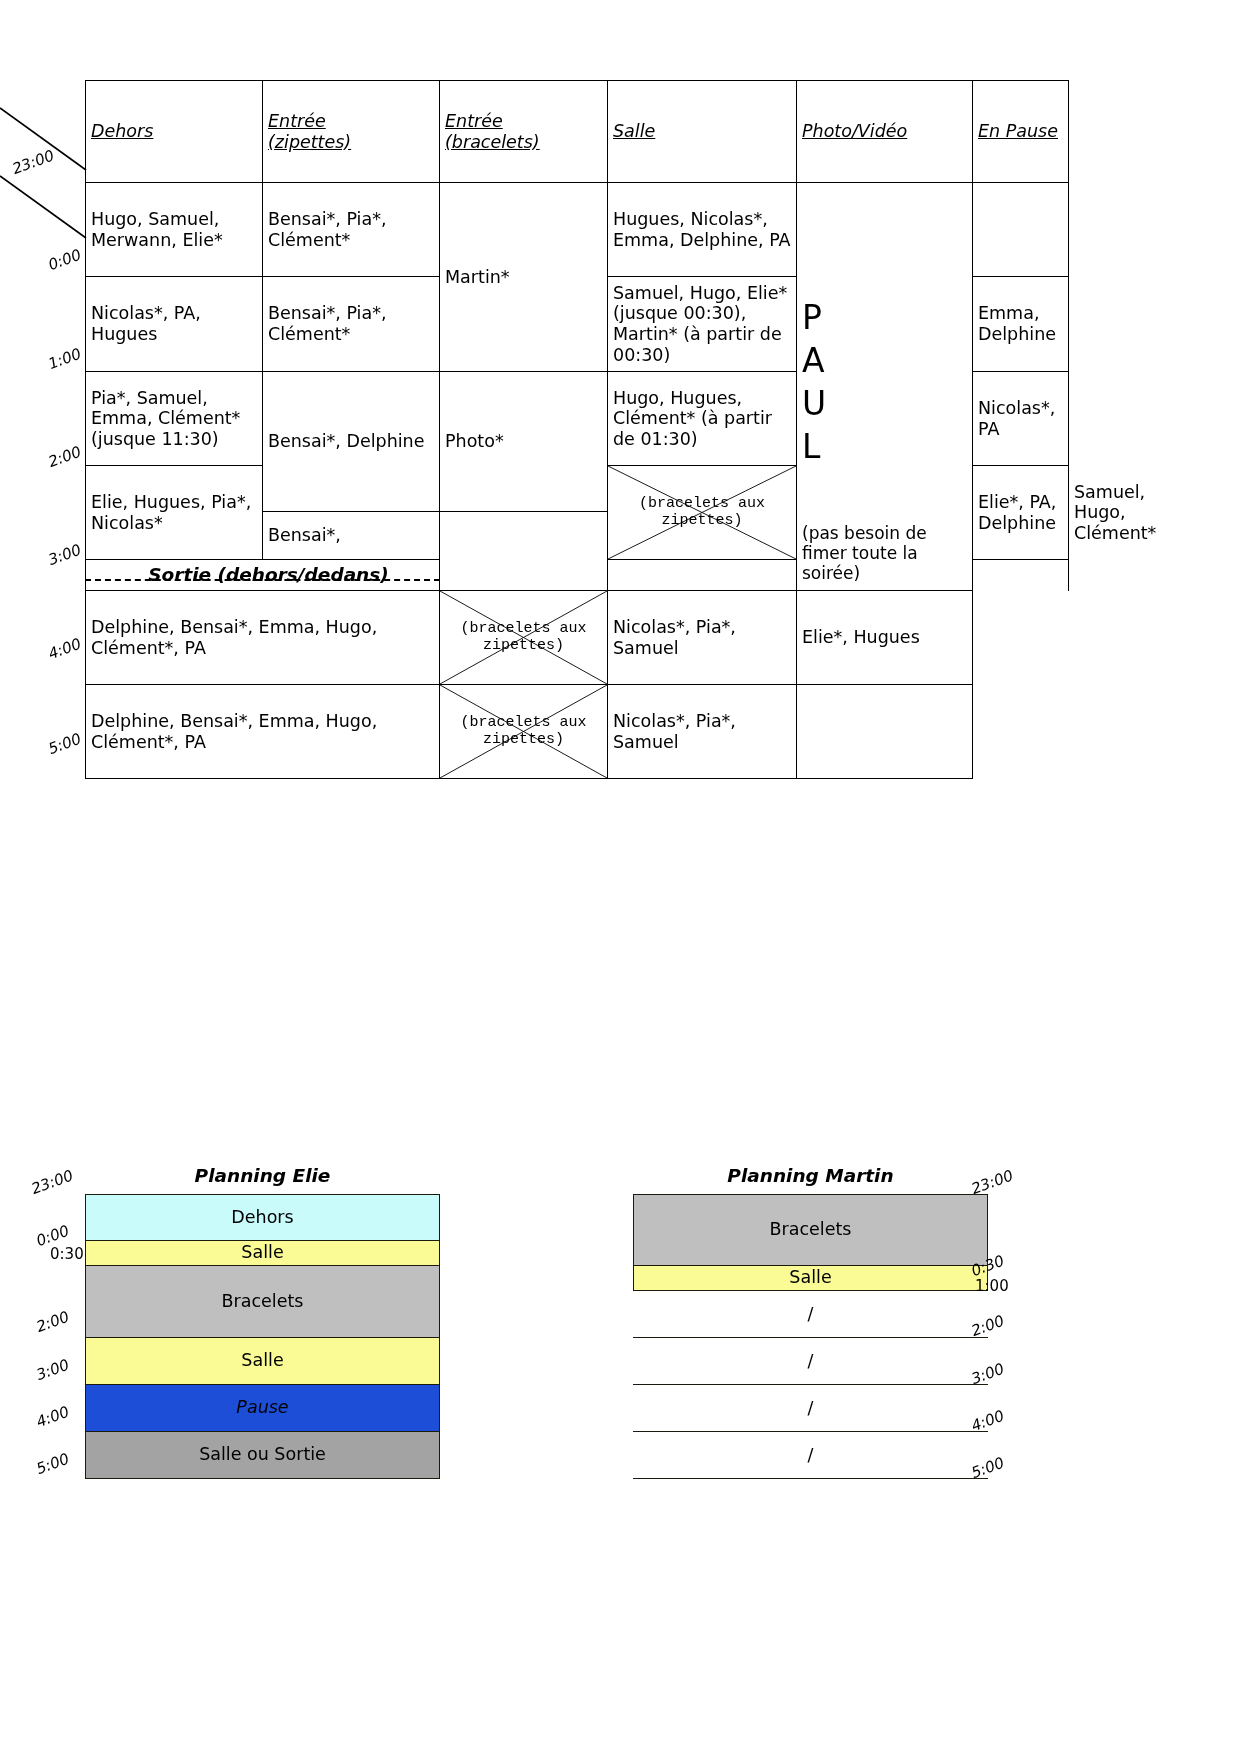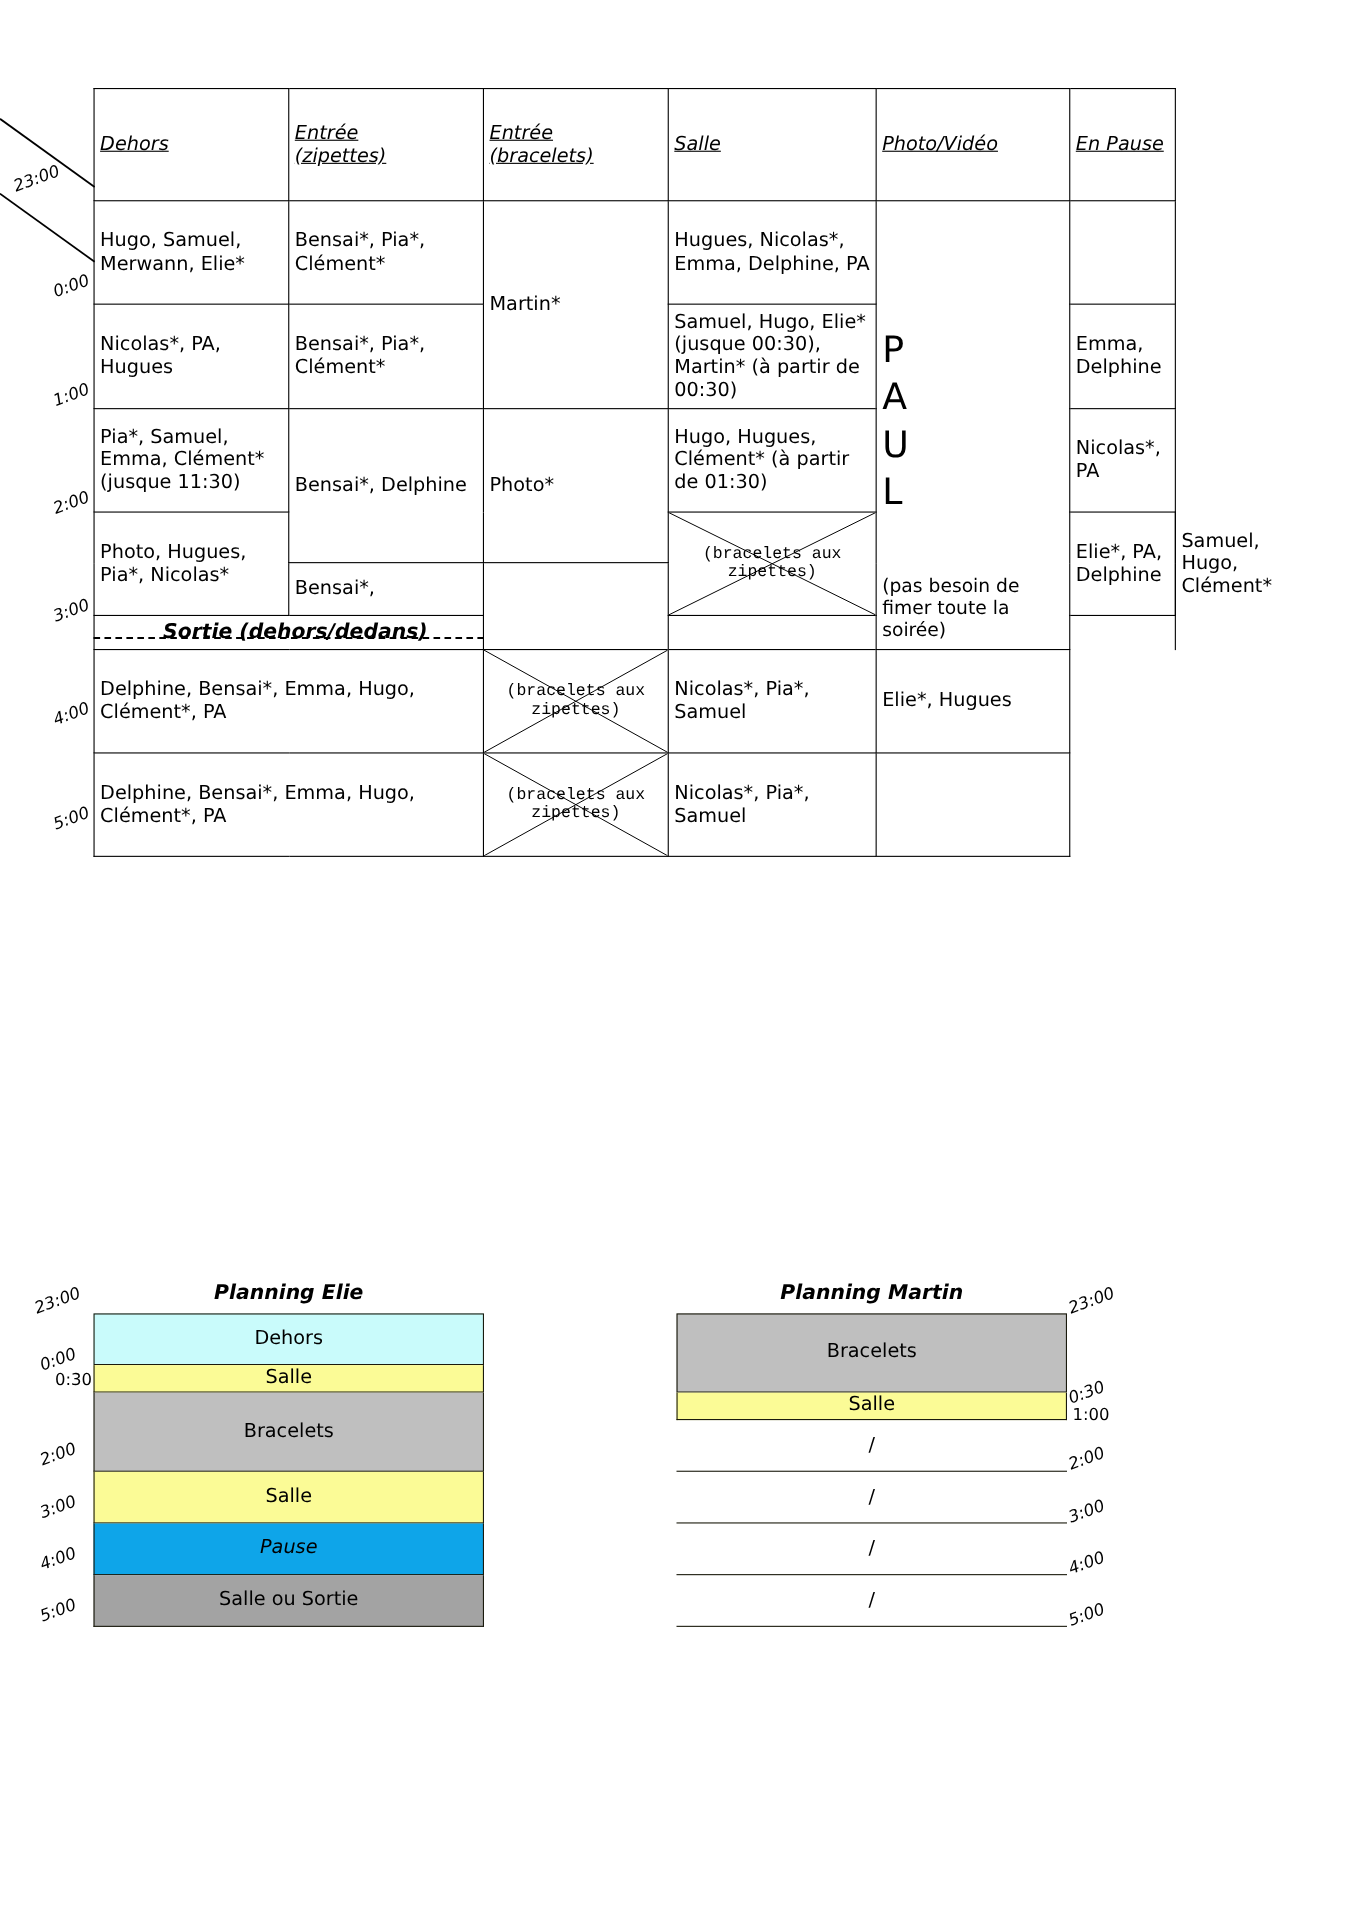--- a/index.html
+++ b/index.html
@@ -262,21 +262,21 @@
 
     <tr style="height:94px">
       <td>Pia*, Samuel, Emma, Clément* (jusque 11:30)</td>
       <td rowspan="2">Bensai*, Delphine</td>
       <td class="ctr" rowspan="2">Photo*</td>
       <td>Hugo, Hugues, Clément* (à partir de 01:30)</td>
       <td class="small">Nicolas*, PA</td>
     </tr>
 
     <tr style="height:46px">
-      <td rowspan="2">Photo, Hugues, Pia*, Nicolas*</td>
+      <td rowspan="2">Elie, Hugues, Pia*, Nicolas*</td>
       <td class="crossed" rowspan="2">
         <svg class="xsvg" viewBox="0 0 100 100" preserveAspectRatio="none">
           <line x1="0" y1="0" x2="100" y2="100" stroke="#000" stroke-width="0.9" vector-effect="non-scaling-stroke"></line>
           <line x1="0" y1="100" x2="100" y2="0" stroke="#000" stroke-width="0.9" vector-effect="non-scaling-stroke"></line>
         </svg>
         <span class="xlabel">(bracelets aux zipettes)</span>
       </td>
       <td rowspan="2">Elie*, PA, Delphine</td>
       <td class="small" rowspan="2">Samuel, Hugo, Clément*</td>
     </tr>
@@ -332,37 +332,37 @@
   </div>
   <div class="pbar" style="background:#fbfb96; height:25px;">
     <span>Salle</span>
   </div>
   <div class="pbar" style="background:#bfbfbf; height:72px;">
     <span>Bracelets</span>
   </div>
   <div class="pbar" style="background:#fbfb96; height:47px;">
     <span>Salle</span>
   </div>
-  <div class="pbar italic" style="background:#0ea5e9; height:47px;">
+  <div class="pbar italic" style="background:#1d4ed8; height:47px;">
     <span>Pause</span>
   </div>
   <div class="pbar" style="background:#a3a3a3; height:47px;">
     <span>Salle ou Sortie</span>
   </div>
 </div>
 
 <div class="ptick" style="left:35px; top:1180px;">23:00</div>
 <div class="ptick" style="left:40px; top:1232px;">0:00</div>
 <div class="ptick flat" style="left:50px; top:1245px;">0:30</div>
 <div class="ptick" style="left:40px; top:1318px;">2:00</div>
 <div class="ptick" style="left:40px; top:1366px;">3:00</div>
 <div class="ptick" style="left:40px; top:1413px;">4:00</div>
 <div class="ptick" style="left:40px; top:1460px;">5:00</div>
 
-<div class="planning" style="left:615px; top:1165px; width:355px;">
+<div class="planning" style="left:633px; top:1165px; width:355px;">
   <div class="ptitle">Planning Martin</div>
   <div class="pbar" style="background:#bfbfbf; height:72px;">
     <span>Bracelets</span>
   </div>
   <div class="pbar" style="background:#fbfb96; height:25px;">
     <span>Salle</span>
   </div>
   <div class="pline" style="height:47px;">
     <span>/</span>
   </div>

